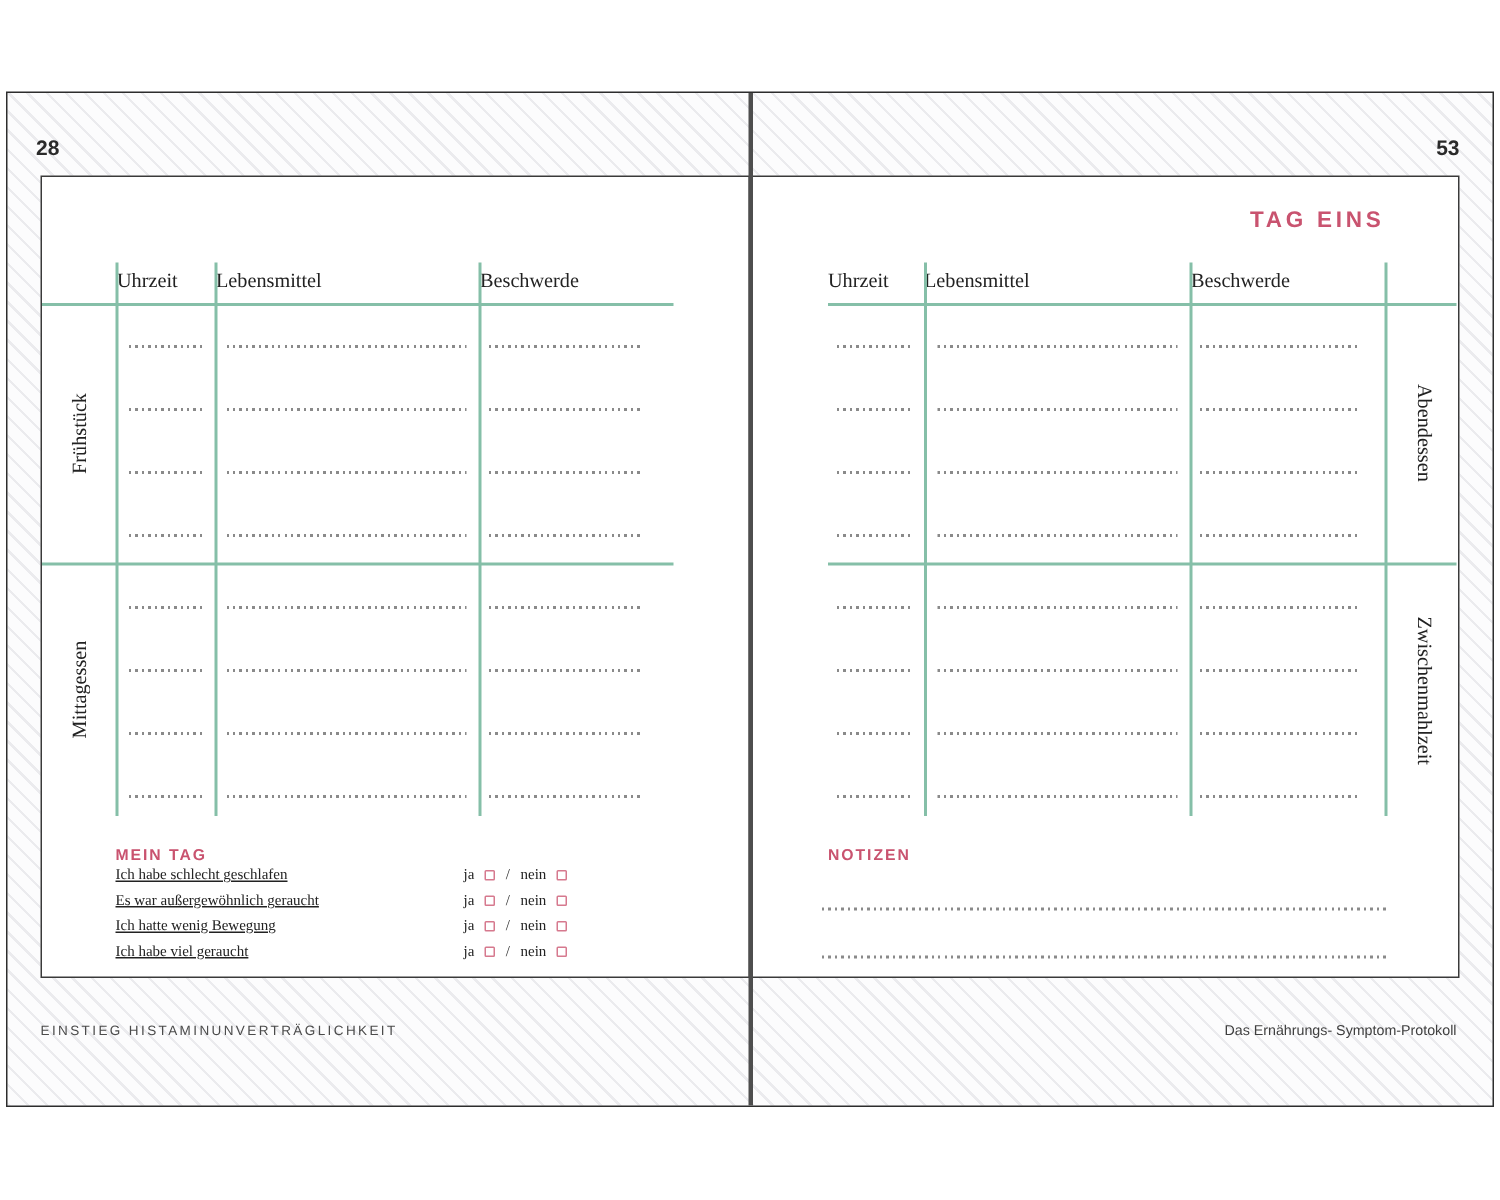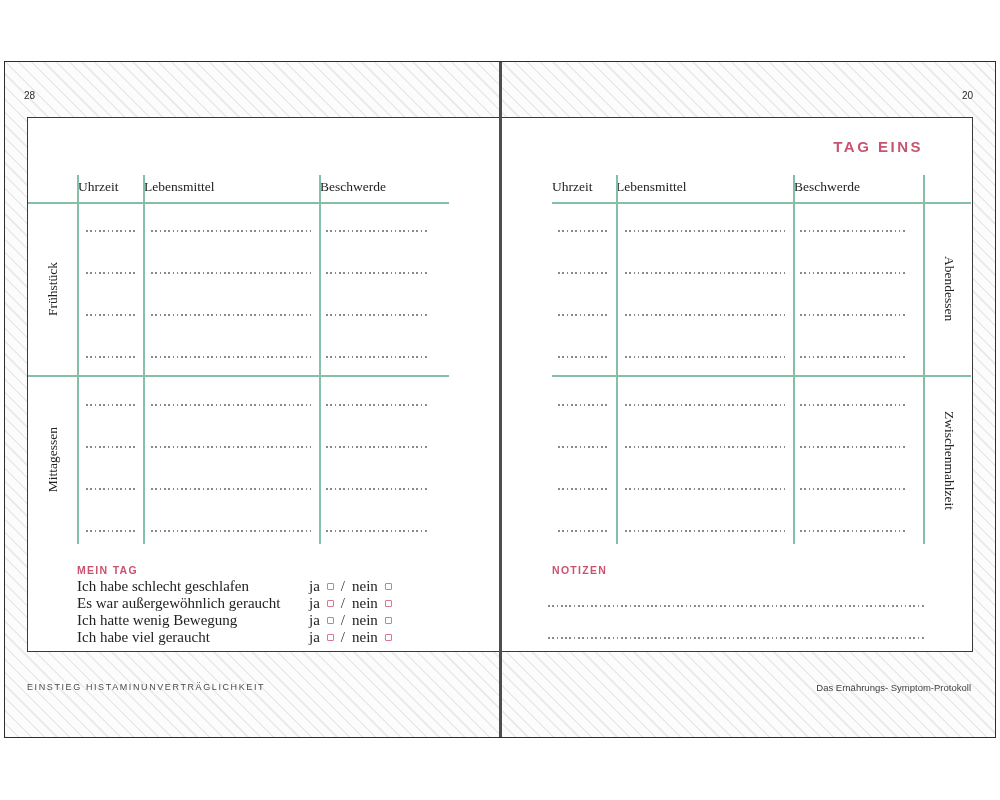--- a/index.html
+++ b/index.html
@@ -4,21 +4,21 @@
 <style>
   * { margin:0; padding:0; box-sizing:border-box; }
   html,body { width:1000px; height:800px; background:#ffffff; font-family:"Liberation Sans", sans-serif; }
   .spread {
     position:absolute; left:4px; top:61px; width:992px; height:677px;
     border:1.5px solid #2d2d2d;
     background-color:#fcfcfd;
     background-image:repeating-linear-gradient(45deg, #ebebee 0px, #ebebee 1.6px, transparent 1.6px, transparent 9px);
   }
   .spine { position:absolute; left:494px; top:0; width:2.5px; height:100%; background:#4e4e4e; z-index:5; }
-  .page-num { position:absolute; top:28px; font-size:10px; font-weight:normal; color:#2a2a2a; }
+  .page-num { position:absolute; top:28px; font-size:14px; font-weight:bold; color:#2a2a2a; }
   .page-num.left { left:19px; }
   .page-num.right { right:22px; }
   .pagebox {
     position:absolute; top:55px; width:473px; height:535px;
     background:#ffffff; border:1.5px solid #3a3a3a;
   }
   .pagebox.left { left:22px; }
   .pagebox.right { left:495px; }
   .title {
     position:absolute; top:20px; font-size:15px; font-weight:bold;
@@ -38,37 +38,37 @@
   .sect.up span   { writing-mode:vertical-rl; transform:rotate(180deg); }
   .sect.down span { writing-mode:vertical-rl; }
   .dotline {
     position:absolute; height:2px;
     background-image:repeating-linear-gradient(90deg, #8a8a8a 0 1.6px, transparent 1.6px 4.3px);
   }
   .subhead {
     position:absolute; font-size:10.5px; font-weight:bold; letter-spacing:1.3px; color:#c9536f;text-align:center;
   }
   .mt-row { position:absolute; left:49px; width:380px; height:16px;
-    font-family:"Liberation Serif", serif; font-size:15px; color:#222222; }
+    font-family:"Liberation Serif", serif; font-size:10px; color:#222222;text-decoration:underline; }
   .yn { position:absolute; left:232px; top:0; display:inline-flex; align-items:center; gap:7px; }
   .cb { display:inline-block; width:7px; height:7px; border:1.2px solid #d6798e; border-radius:1px; background:#fff; }
   .sep { color:#333; }
   .footer-l {
     position:absolute; left:22px; top:620px; font-size:9px; letter-spacing:1.6px;
     color:#4b4b4b; font-weight:500;
   }
   .footer-r { position:absolute; right:24px; top:620px; font-size:9.5px; color:#3f3f3f; }
 </style>
 </head>
 <body>
 
 <div class="spread">
 
   <div class="page-num left">28</div>
-  <div class="page-num right">20</div>
+  <div class="page-num right">53</div>
 
   <div class="pagebox left">
 
     <div class="colhead" style="left:50px;width:66px">Uhrzeit</div>
     <div class="colhead" style="left:116px;width:176px">Lebensmittel</div>
     <div class="colhead" style="left:292px;width:129px">Beschwerde</div>
 
     <div class="hline" style="left:0;top:84px;width:421px"></div>
     <div class="hline" style="left:0;top:257px;width:421px"></div>
     <div class="vline" style="left:49px"></div>

